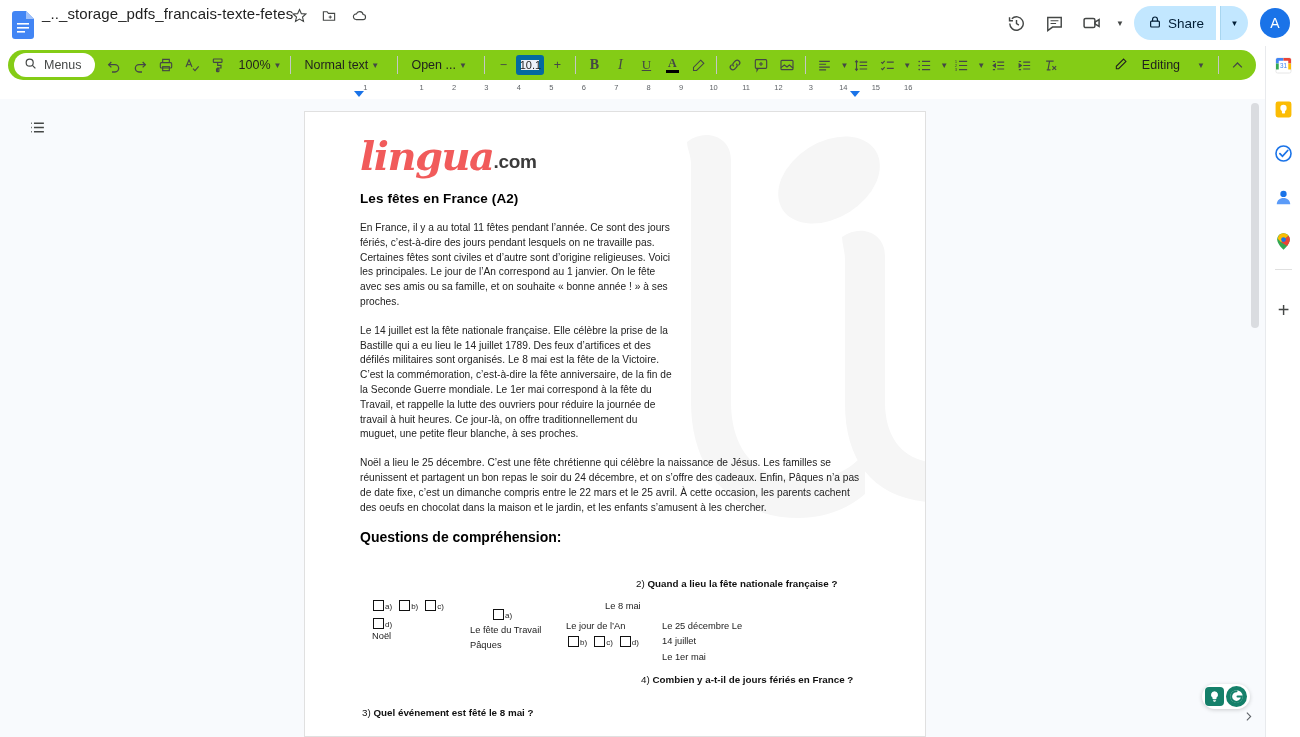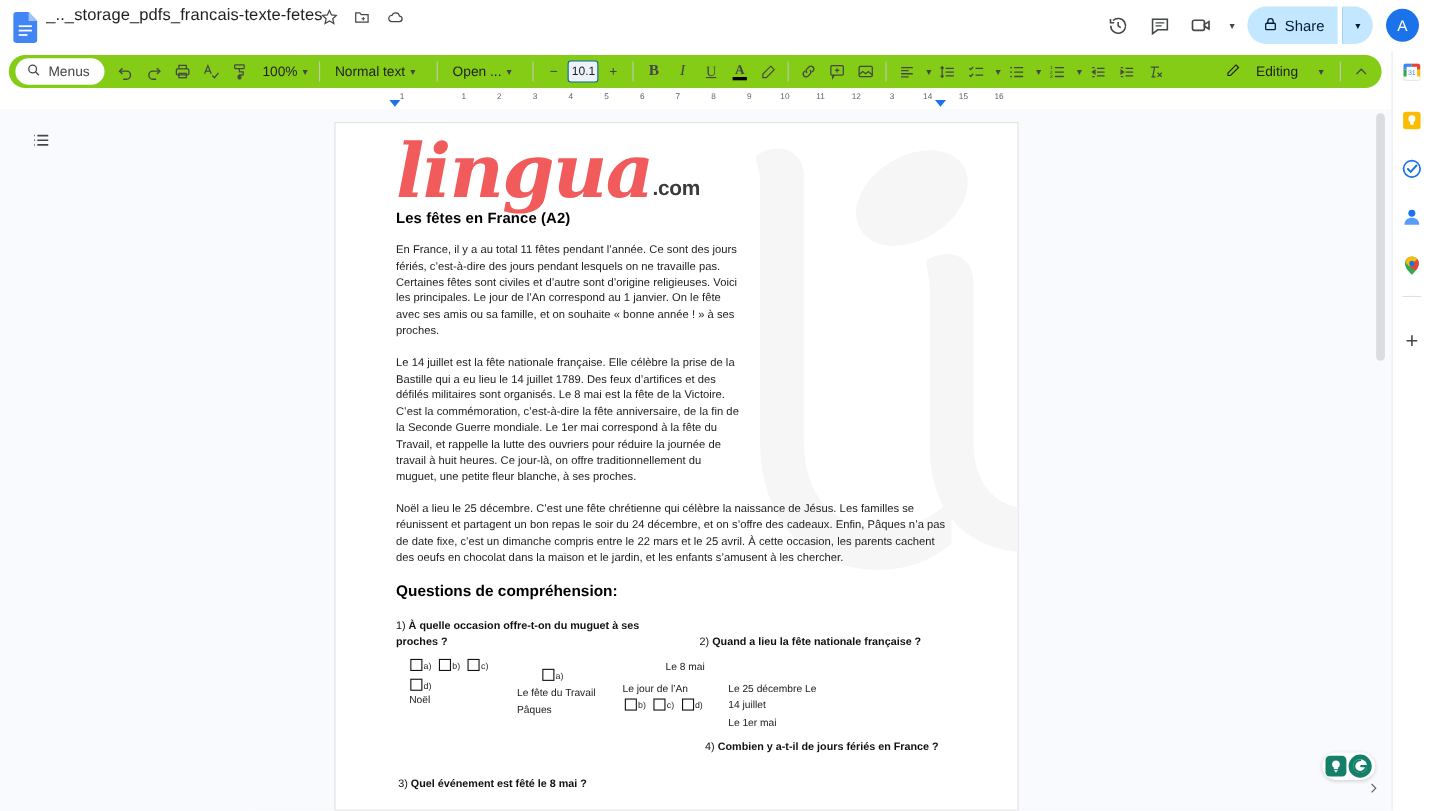--- a/index.html
+++ b/index.html
@@ -73,21 +73,21 @@
     display: flex; align-items: center; justify-content: center;
     cursor: pointer; color: #444746; padding: 0 3px; font-size: 12.5px;
   }
   .tb-sep { width: 1px; height: 18px; background: #c4c7c5; margin: 0 5px; }
   .tb-text { font-size: 12.5px; color: #1f1f1f; white-space: nowrap; }
   .caret { font-size: 8px; color: #444746; margin-left: 3px; }
   .zoom-box { display:flex; align-items:center; padding: 0 4px 0 8px; }
   .style-box { display:flex; align-items:center; padding: 0 4px 0 8px; min-width: 96px; }
   .font-box { display:flex; align-items:center; padding: 0 4px 0 8px; min-width: 76px; }
   .fontsize {
-    border: 1px solid #0369a1; border-radius: 3px; width: 28px; height: 20px;
+    border: 5px solid #0369a1; border-radius: 3px; width: 28px; height: 20px;
     display:flex; align-items:center; justify-content:center; font-size: 11px; color:#1f1f1f;
     background:#edf2fa;
   }
   .editing-pill {
     display:flex; align-items:center; gap:14px; height:26px; padding: 0 8px;
     border-radius: 13px; cursor: pointer; color:#1f1f1f; font-size: 12.5px;
   }
 
   
   .ruler {
@@ -122,21 +122,21 @@
   }
   .watermark {
     position: absolute; left: 352px; top: -10px; width: 300px; height: 420px;
     opacity: 1; pointer-events: none;
   }
 
   .doc-body { position: absolute; left: 55px; top: 16px; width: 520px; }
 
   .logo { position: relative; height: 60px; margin-bottom: 3px; }
   .logo-word {
-    font-family: "DejaVu Serif", serif; font-size: 68px; font-style: italic;
+    font-family: "DejaVu Serif", serif; font-size: 40px; font-style: italic;
     font-weight: 700; color: #f15b5b; letter-spacing: -1.5px; line-height: 56px;
   }
   .logo-com {
     font-family: "Liberation Sans", sans-serif; font-size: 19px; font-weight: 600;
     color: #3b3b3b; letter-spacing: -.3px; vertical-align: 2px; font-style: normal;
   }
 
   .doc-h1 {
     font-size: 13.5px; font-weight: 700; color: #000;
     margin: 0 0 15px 0; letter-spacing: .1px;
@@ -514,26 +514,20 @@
         <h1 class="doc-h1">Les fêtes en France (A2)</h1>
 
         <p class="para">En France, il y a au total 11 fêtes pendant l’année. Ce sont des jours fériés, c’est-à-dire des jours pendant lesquels on ne travaille pas. Certaines fêtes sont civiles et d’autre sont d’origine religieuses. Voici les principales. Le jour de l’An correspond au 1 janvier. On le fête avec ses amis ou sa famille, et on souhaite « bonne année ! » à ses proches.</p>
         <p class="para">Le 14 juillet est la fête nationale française. Elle célèbre la prise de la Bastille qui a eu lieu le 14 juillet 1789. Des feux d’artifices et des défilés militaires sont organisés. Le 8 mai est la fête de la Victoire. C’est la commémoration, c’est-à-dire la fête anniversaire, de la fin de la Seconde Guerre mondiale. Le 1er mai correspond à la fête du Travail, et rappelle la lutte des ouvriers pour réduire la journée de travail à huit heures. Ce jour-là, on offre traditionnellement du muguet, une petite fleur blanche, à ses proches.</p>
         <p class="para wide">Noël a lieu le 25 décembre. C’est une fête chrétienne qui célèbre la naissance de Jésus. Les familles se réunissent et partagent un bon repas le soir du 24 décembre, et on s’offre des cadeaux. Enfin, Pâques n’a pas de date fixe, c’est un dimanche compris entre le 22 mars et le 25 avril. À cette occasion, les parents cachent des oeufs en chocolat dans la maison et le jardin, et les enfants s’amusent à les chercher.</p>
 
         <div class="doc-h2">Questions de compréhension:</div>
 
         <div class="qzone">
 
-          <div class="qabs" style="left:0; top:6px; width:250px;">
-            <div class="q-title">
-              <span class="q-num">1)</span>
-              <span>À quelle occasion offre-t-on du muguet à ses proches ?</span>
-            </div>
-          </div>
 
           <div class="qabs cb-row" style="left:13px; top:38px;">
             <span class="cb"></span><span class="cb-lab">a)</span><span class="cb"></span><span class="cb-lab">b)</span><span class="cb"></span><span class="cb-lab">c)</span>
           </div>
           <div class="qabs cb-row" style="left:13px; top:56px;">
             <span class="cb"></span><span class="cb-lab">d)</span>
           </div>
           <div class="qabs opt-text" style="left:12px; top:72px;">Noël</div>
 
           <div class="qabs opt-text" style="left:110px; top:66px; width:100px;">Le fête du Travail</div>

